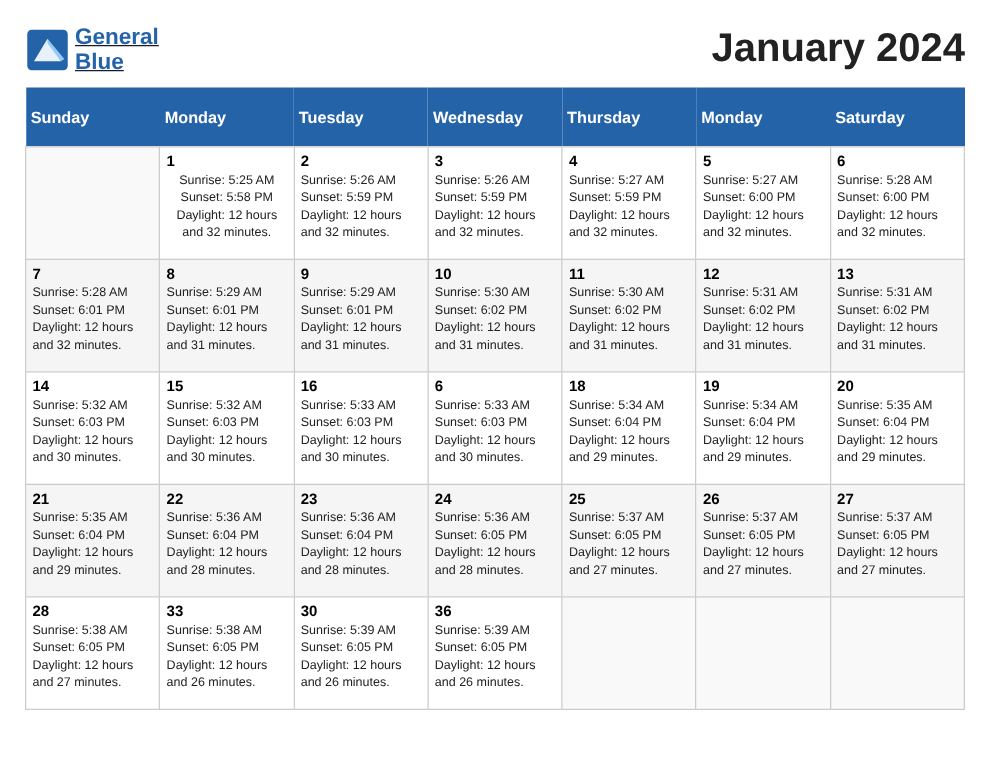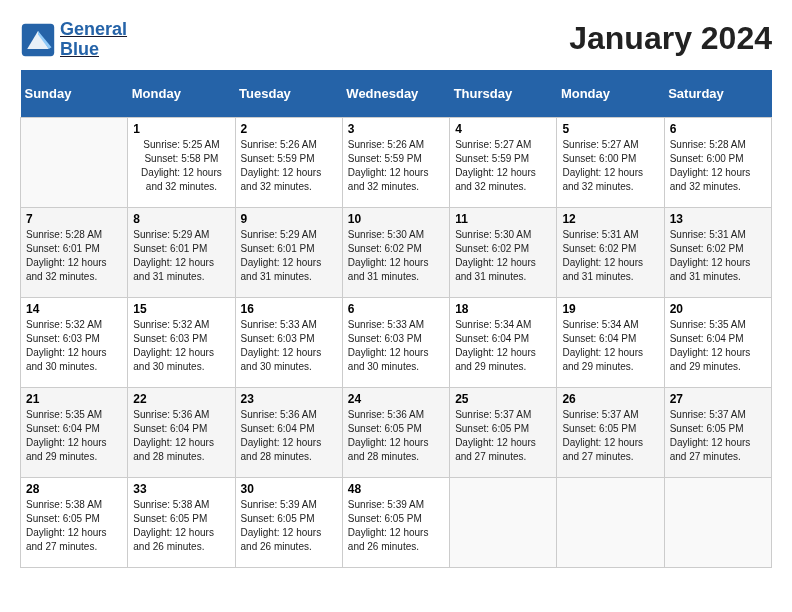--- a/index.html
+++ b/index.html
@@ -306,21 +306,21 @@
 Sunset: 6:05 PM
 Daylight: 12 hours and 26 minutes.</div>
         </td>
         <td>
           <span class="day-number">30</span>
           <div class="day-info" style="white-space: pre-line;">Sunrise: 5:39 AM
 Sunset: 6:05 PM
 Daylight: 12 hours and 26 minutes.</div>
         </td>
         <td>
-          <span class="day-number">48</span>
+          <span class="day-number">36</span>
           <div class="day-info" style="white-space: pre-line;">Sunrise: 5:39 AM
 Sunset: 6:05 PM
 Daylight: 12 hours and 26 minutes.</div>
         </td>
         <td class="empty-cell"></td>
         <td class="empty-cell"></td>
         <td class="empty-cell"></td>
       </tr>
     </tbody>
 </table>

